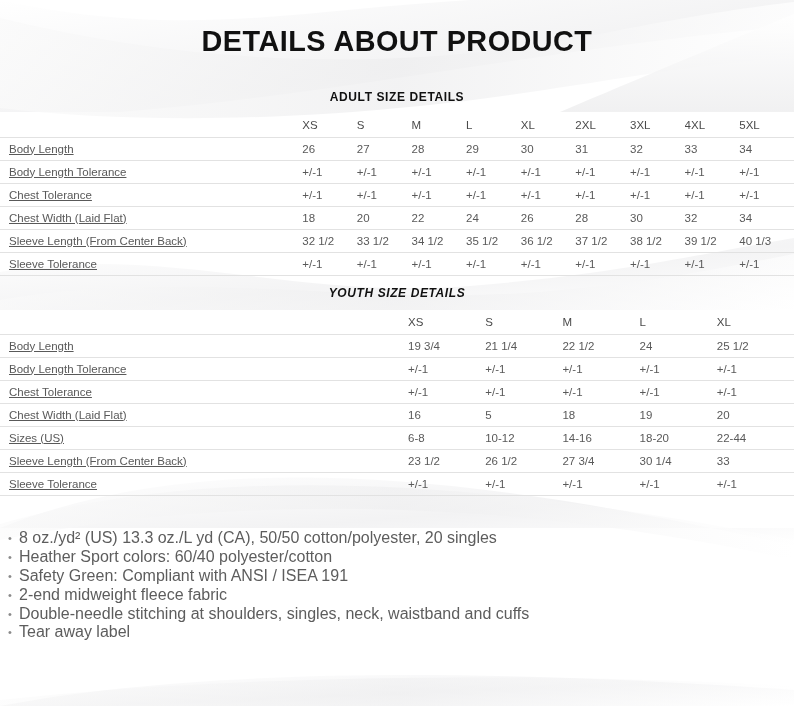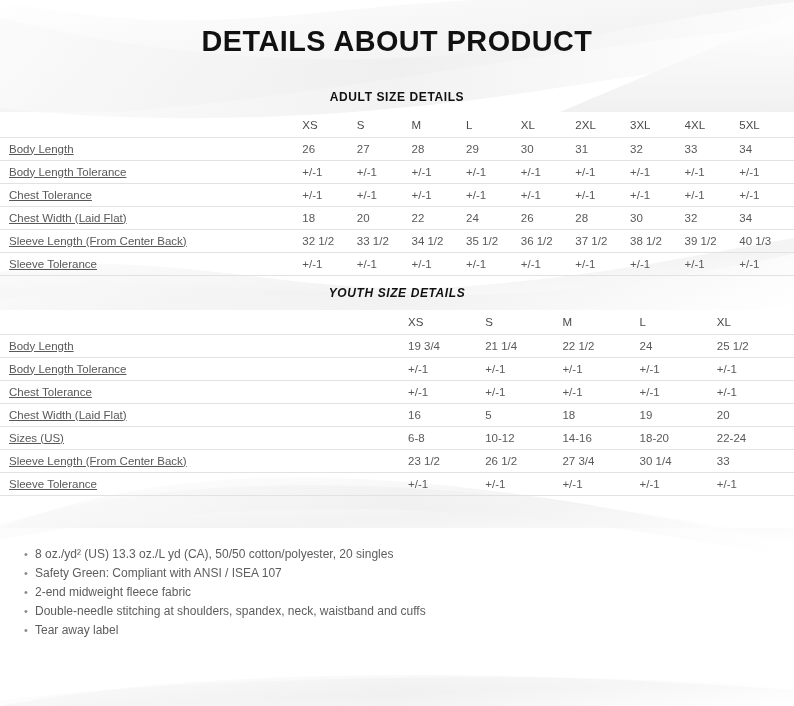--- a/index.html
+++ b/index.html
@@ -115,25 +115,25 @@
   .size-table thead tr { height: 24px; }
 
   .size-table thead th.row-label { border-bottom: 1px solid #e2e2e2; }
 
   
   #feature-list {
     position: absolute;
     top: 529px;
     left: 0;
     width: 560px;
-    margin: 16px;
+    margin: 0;
     padding: 0;
     list-style: none;
     font-family: "Liberation Sans", sans-serif;
-    font-size: 12px;
+    font-size: 16px;
     color: #5d5d5d;
   }
   #feature-list li {
     position: relative;
     padding-left: 19px;
     height: 18.9px;
     line-height: 18.9px;
     white-space: nowrap;
   }
   #feature-list li::before {
@@ -339,21 +339,21 @@
           <td>18</td>
           <td>19</td>
           <td>20</td>
         </tr>
         <tr>
           <td class="row-label">Sizes (US)</td>
           <td>6-8</td>
           <td>10-12</td>
           <td>14-16</td>
           <td>18-20</td>
-          <td>22-24</td>
+          <td>22-44</td>
         </tr>
         <tr>
           <td class="row-label">Sleeve Length (From Center Back)</td>
           <td>23 1/2</td>
           <td>26 1/2</td>
           <td>27 3/4</td>
           <td>30 1/4</td>
           <td>33</td>
         </tr>
         <tr>
@@ -362,19 +362,20 @@
           <td>+/-1</td>
           <td>+/-1</td>
           <td>+/-1</td>
           <td>+/-1</td>
         </tr>
       </tbody>
   </table>
 
   <ul id="feature-list">
       <li>8 oz./yd² (US) 13.3 oz./L yd (CA), 50/50 cotton/polyester, 20 singles</li>
-      <li>Safety Green: Compliant with ANSI / ISEA 107</li>
+      <li>Heather Sport colors: 60/40 polyester/cotton</li>
+      <li>Safety Green: Compliant with ANSI / ISEA 191</li>
       <li>2-end midweight fleece fabric</li>
-      <li>Double-needle stitching at shoulders, spandex, neck, waistband and cuffs</li>
+      <li>Double-needle stitching at shoulders, singles, neck, waistband and cuffs</li>
       <li>Tear away label</li>
     </ul>
 
 </div>
 
 </body></html>

